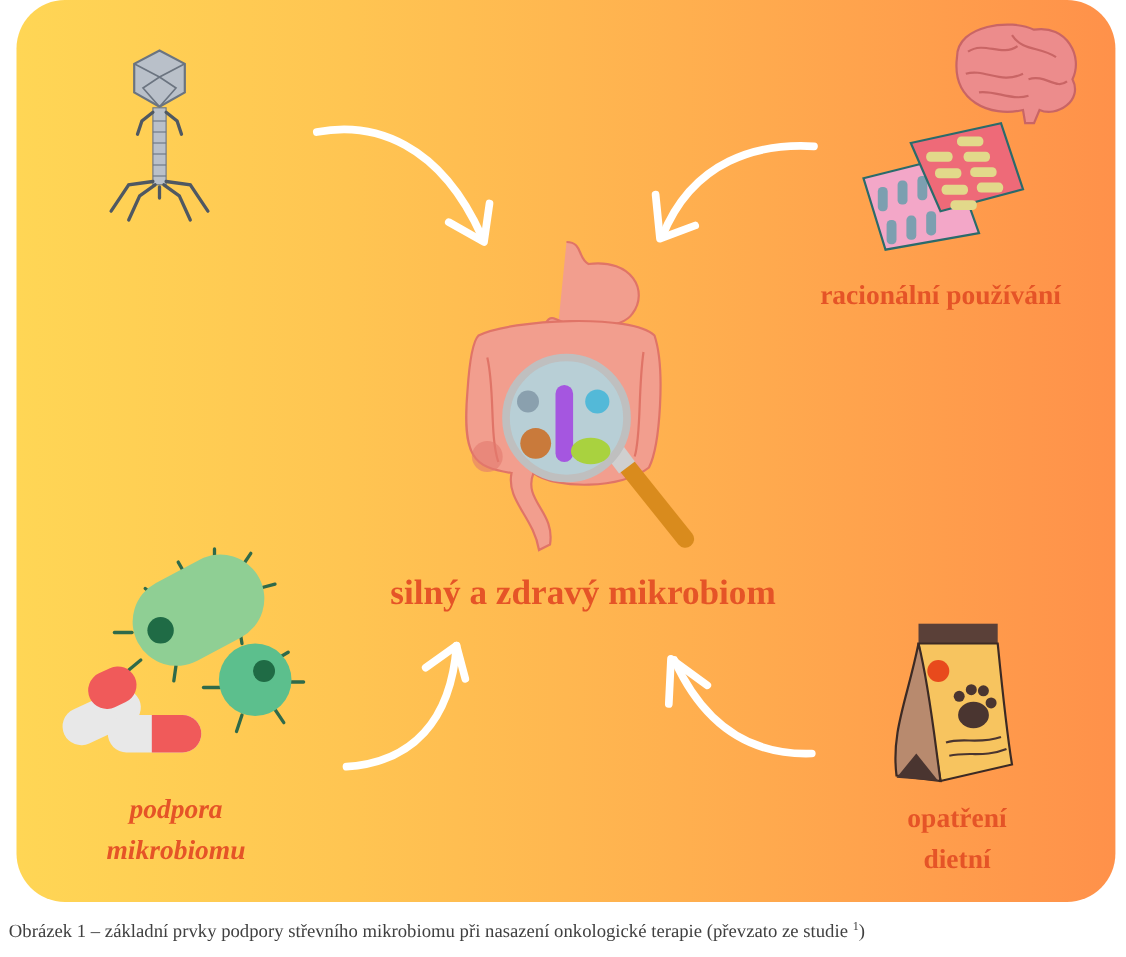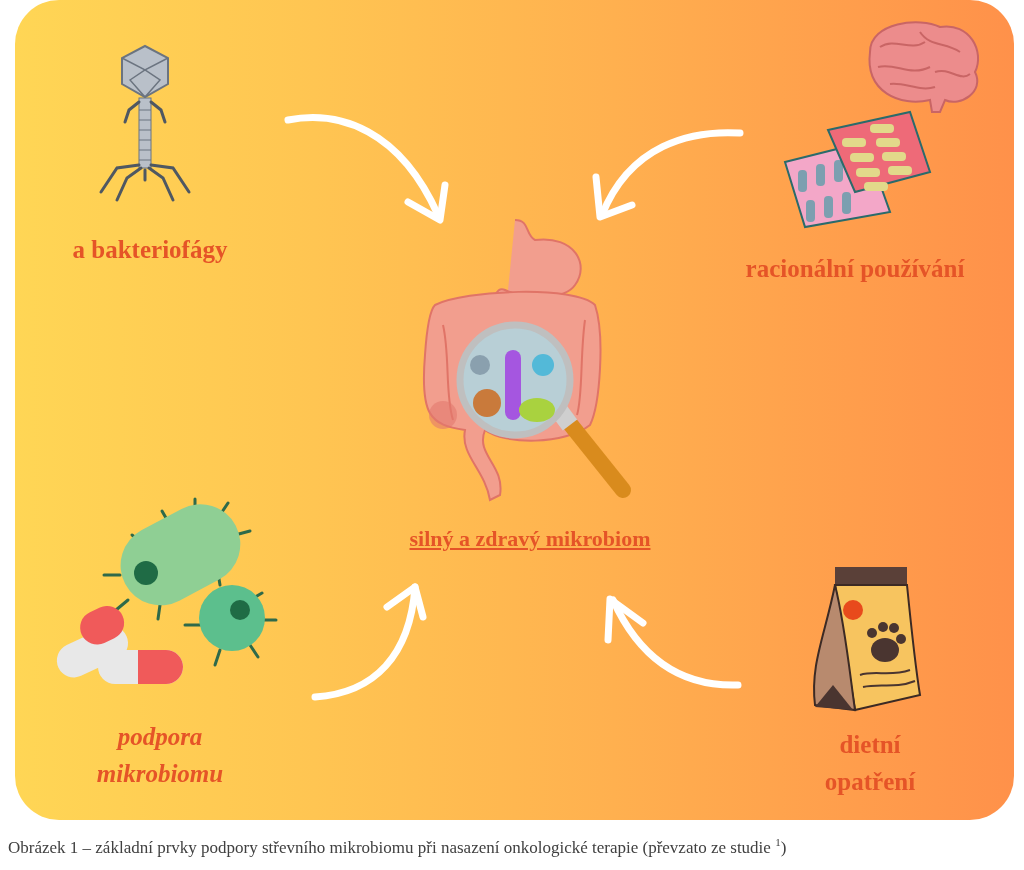--- a/index.html
+++ b/index.html
@@ -8,21 +8,21 @@
     position: absolute; left: 15px; top: 0; width: 999px; height: 820px;
     border-radius: 44px;
     background: linear-gradient(90deg, #ffd655 0%, #ffc552 30%, #ffb04f 60%, #ff914a 100%);
     overflow: hidden;
   }
   .label {
     position: absolute; color: #e55427; font-weight: bold; font-size: 25px;
     text-align: center; line-height: 37px; white-space: nowrap;
   }
   .label span { display: block; }
-  .center-label { font-size: 22px; text-decoration: underline; }
+  .center-label { font-size: 32px; }
   .caption {
     position: absolute; left: 8px; top: 836px; width: 1010px;
     font-size: 17px; color: #404040; white-space: nowrap;
   }
   .caption sup { font-size: 11px; }
   svg { position: absolute; overflow: visible; }
 </style>
 </head>
 <body>
 
@@ -160,30 +160,29 @@
 <svg style="left:305px;top:575px" width="130" height="130" viewBox="0 0 130 130">
   <path d="M10,122 C70,118 105,80 110,12" fill="none" stroke="#fff" stroke-width="7" stroke-linecap="round"></path>
   <path d="M82,32 L110,12 L118,42" fill="none" stroke="#fff" stroke-width="7" stroke-linecap="round" stroke-linejoin="round"></path>
 </svg>
 <svg style="left:598px;top:585px" width="150" height="120" viewBox="0 0 150 120">
   <path d="M140,100 C80,102 40,70 15,15" fill="none" stroke="#fff" stroke-width="7" stroke-linecap="round"></path>
   <path d="M10,55 L12,14 L45,38" fill="none" stroke="#fff" stroke-width="7" stroke-linecap="round" stroke-linejoin="round"></path>
 </svg>
 
 <div class="label" style="left:25px;top:231px;width:250px;">
-  <span>a bakteriofágy</span>
 </div>
 <div class="label" style="left:720px;top:250px;width:270px;text-align:center;">
   <span>racionální používání</span>
 </div>
 <div class="label center-label" style="left:320px;top:520px;width:420px;">
   <span>silný a zdravý mikrobiom</span>
 </div>
 <div class="label" style="left:80px;top:718px;width:160px;font-style:italic;">
   <span>podpora</span>
   <span>mikrobiomu</span>
 </div>
 <div class="label" style="left:790px;top:726px;width:160px;">
+  <span>opatření</span>
   <span>dietní</span>
-  <span>opatření</span>
 </div>
 
 <div class="caption"><span>Obrázek 1 – základní prvky podpory střevního mikrobiomu při nasazení onkologické terapie (převzato ze studie </span><sup>1</sup><span>)</span></div>
 
 </body></html>

